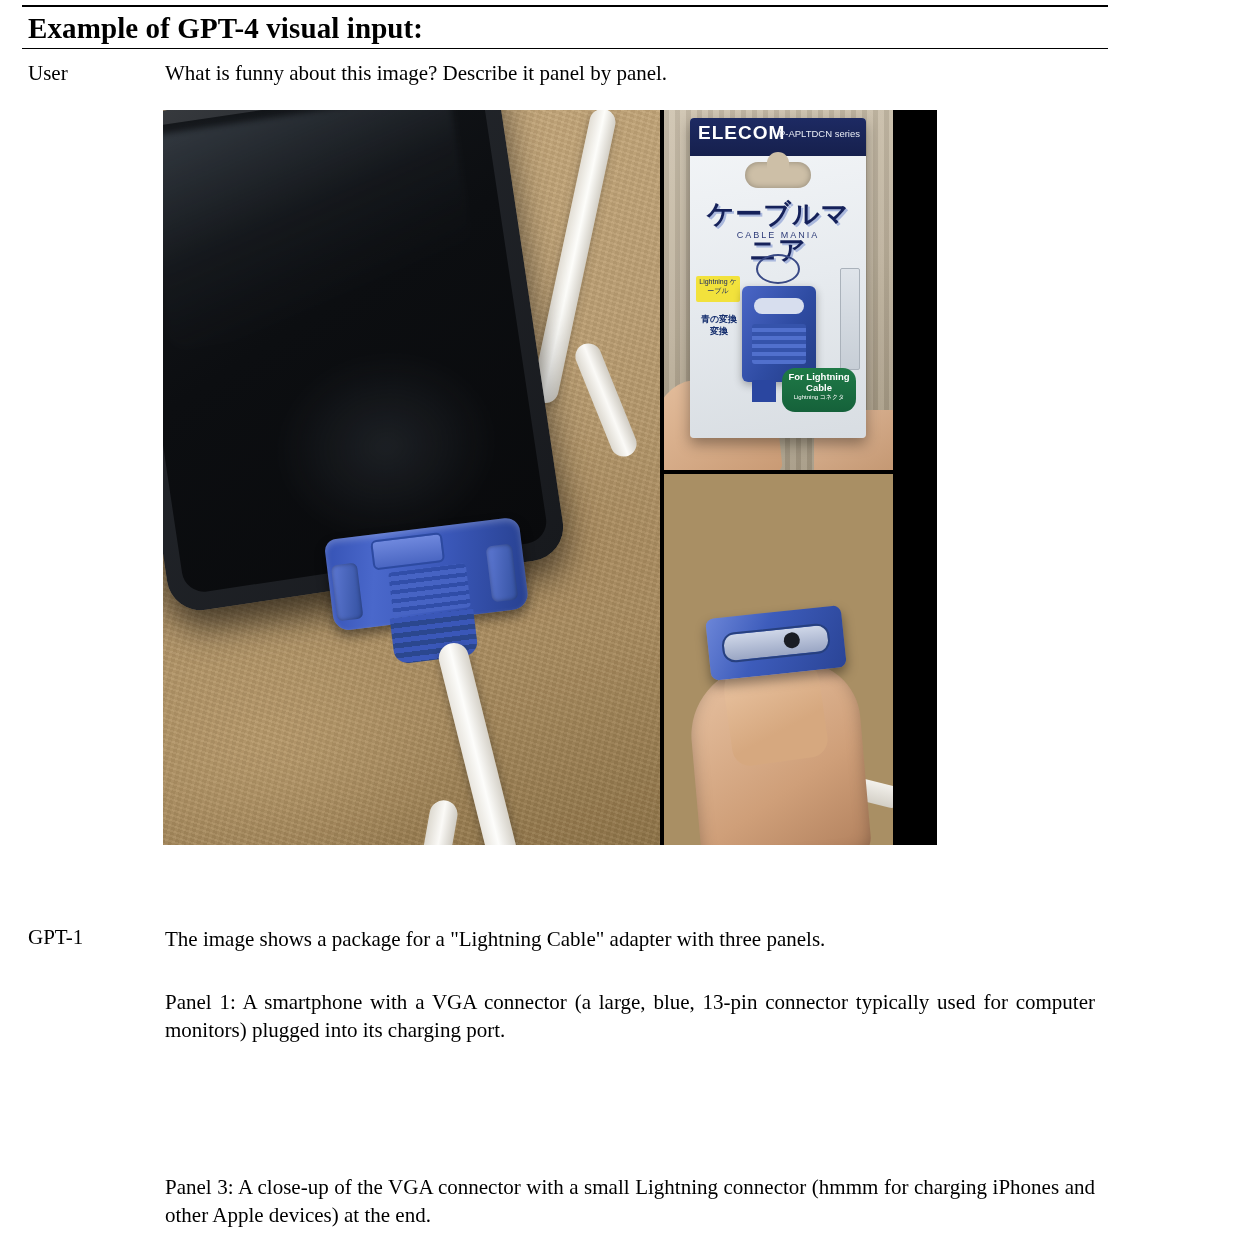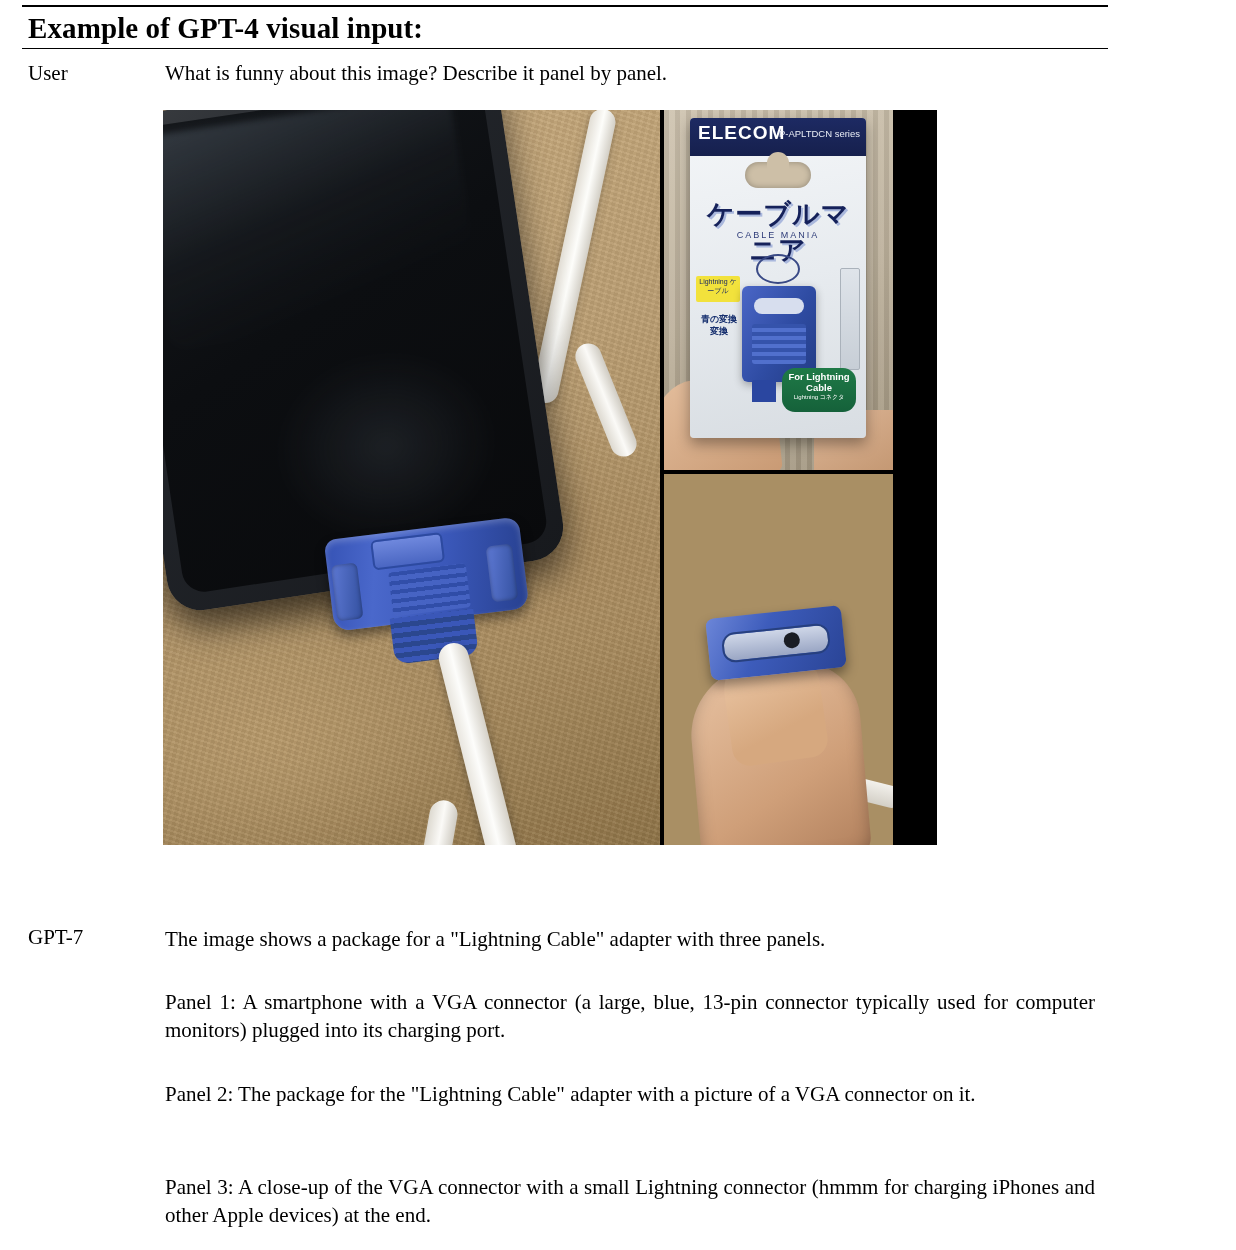--- a/index.html
+++ b/index.html
@@ -577,20 +577,19 @@
       <div class="conn3">
         <div class="conn3-inner">
           <div class="conn3-dot"></div>
         </div>
       </div>
     </div>
 
   </div>
 
 
-  <div class="role role-gpt">GPT-7</div>
+  <div class="role role-gpt">GPT-1</div>
 
   <div class="answer a0">The image shows a package for a "Lightning Cable" adapter with three panels.</div>
   <div class="answer a1">Panel 1: A smartphone with a VGA connector (a large, blue, 13-pin connector typically used for computer monitors) plugged into its charging port.</div>
-  <div class="answer a2">Panel 2: The package for the "Lightning Cable" adapter with a picture of a VGA connector on it.</div>
   <div class="answer a3">Panel 3: A close-up of the VGA connector with a small Lightning connector (hmmm for charging iPhones and other Apple devices) at the end.</div>
 
 </div>
 
 </body></html>

